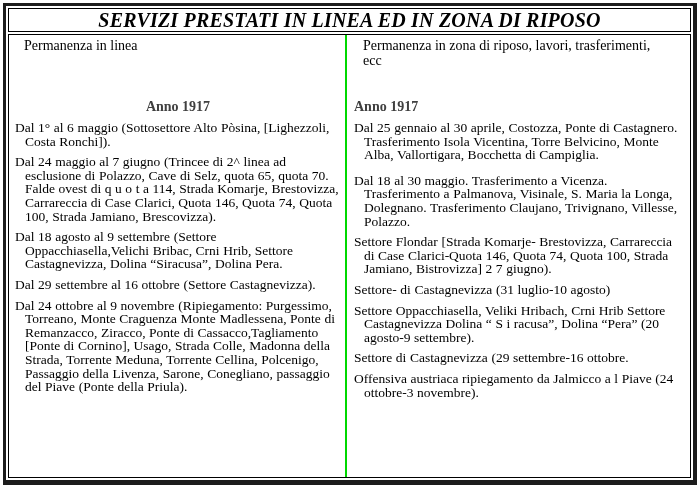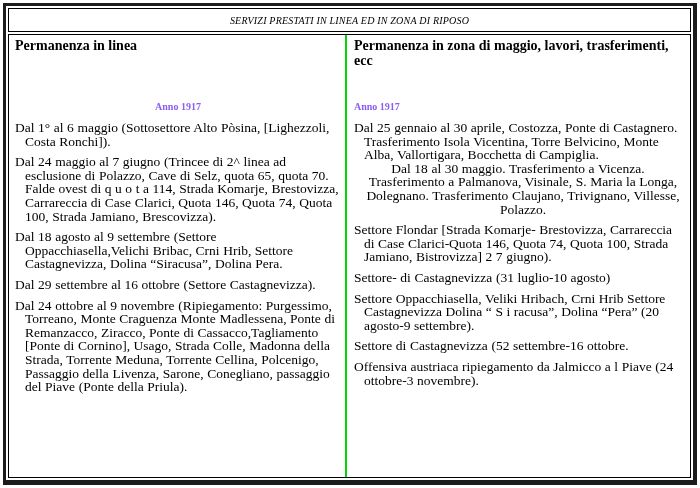--- a/index.html
+++ b/index.html
@@ -24,23 +24,23 @@
   }
   .title-row {
     flex: none;
     height: 22px;
     border: 1px solid #000;
     display: flex;
     align-items: center;
     justify-content: center;
   }
   .title-row .title-text {
-    font-weight: normal;
+    font-weight: bold;
     font-style: italic;
-    font-size: 10px;
+    font-size: 20px;
     letter-spacing: 0.2px;
     white-space: nowrap;
   }
   .content-row {
     flex: 1;
     border: 1px solid #000;
     display: flex;
     overflow: hidden;
   }
   .col {
@@ -48,42 +48,43 @@
     overflow: hidden;
   }
   .col.left  { flex: none; width: 336px; padding: 3px 4px 3px 6px; }
   .col.right { flex: 1; padding: 3px 8px 3px 7px; }
   .divider {
     flex: none;
     width: 2px;
     background: #00d800;
   }
   .col-header {
+    font-weight: normal;
+    font-size: 14px;
+    line-height: 15px;
+    margin-left: 9px;
+  }
+  .anno {
+    color: #404040;
     font-weight: bold;
     font-size: 14px;
-    line-height: 15px;
-  }
-  .anno {
-    color: #8b5cf6;
-    font-weight: bold;
-    font-size: 10px;
     line-height: 15px;
     margin-bottom: 2px;
   }
   .col.left  .anno { text-align: center; margin-top: 46px; }
   .col.right .anno { text-align: left;  margin-top: 31px; }
   .para {
     font-size: 13.5px;
     line-height: 13.6px;
     margin: 7px 0 0 0;
     padding-left: 10px;
     text-indent: -10px;
     word-spacing: 0.2px;
   }
-  .para.tight { margin-top: 0; text-align: center; }
+  .para.tight { margin-top: 12px; }
 </style>
 </head>
 <body>
 
 <div class="frame">
 
   <div class="title-row">
     <span class="title-text">SERVIZI PRESTATI IN LINEA ED IN ZONA DI RIPOSO</span>
   </div>
 
@@ -96,27 +97,27 @@
       <p class="para">Dal 24 maggio al 7 giugno (Trincee di 2^ linea ad esclusione di Polazzo, Cave di Selz, quota 65, quota 70. Falde ovest di q u o t a 114, Strada Komarje, Brestovizza, Carrareccia di Case Clarici, Quota 146, Quota 74, Quota 100, Strada Jamiano, Brescovizza).</p>
       <p class="para">Dal 18 agosto al 9 settembre (Settore Oppacchiasella,Velichi Bribac, Crni Hrib, Settore Castagnevizza, Dolina “Siracusa”, Dolina Pera.</p>
       <p class="para">Dal 29 settembre al 16 ottobre (Settore Castagnevizza).</p>
       <p class="para">Dal 24 ottobre al 9 novembre (Ripiegamento: Purgessimo, Torreano, Monte Craguenza Monte Madlessena, Ponte di Remanzacco, Ziracco, Ponte di Cassacco,Tagliamento [Ponte di Cornino], Usago, Strada Colle, Madonna della Strada, Torrente Meduna, Torrente Cellina, Polcenigo, Passaggio della Livenza, Sarone, Conegliano, passaggio del Piave (Ponte della Priula).</p>
     </div>
 
     <div class="divider"></div>
 
     <div class="col right">
       <div class="col-header">
-        <span>Permanenza in zona di maggio, lavori, trasferimenti,</span><br>
+        <span>Permanenza in zona di riposo, lavori, trasferimenti,</span><br>
         <span>ecc</span>
       </div>
       <div class="anno">Anno 1917</div>
       <p class="para">Dal 25 gennaio al 30 aprile, Costozza, Ponte di Castagnero. Trasferimento Isola Vicentina, Torre Belvicino, Monte Alba, Vallortigara, Bocchetta di Campiglia.</p>
       <p class="para tight">Dal 18 al 30 maggio. Trasferimento a Vicenza. Trasferimento a Palmanova, Visinale, S. Maria la Longa, Dolegnano. Trasferimento Claujano, Trivignano, Villesse, Polazzo.</p>
       <p class="para">Settore Flondar [Strada Komarje- Brestovizza, Carrareccia di Case Clarici-Quota 146, Quota 74, Quota 100, Strada Jamiano, Bistrovizza] 2 7 giugno).</p>
       <p class="para">Settore- di Castagnevizza (31 luglio-10 agosto)</p>
       <p class="para">Settore Oppacchiasella, Veliki Hribach, Crni Hrib Settore Castagnevizza Dolina “ S i racusa”, Dolina “Pera” (20 agosto-9 settembre).</p>
-      <p class="para">Settore di Castagnevizza  (52 settembre-16 ottobre.</p>
+      <p class="para">Settore di Castagnevizza  (29 settembre-16 ottobre.</p>
       <p class="para">Offensiva austriaca ripiegamento da Jalmicco a l  Piave (24 ottobre-3 novembre).</p>
     </div>
 
   </div>
 </div>
 
 </body></html>

